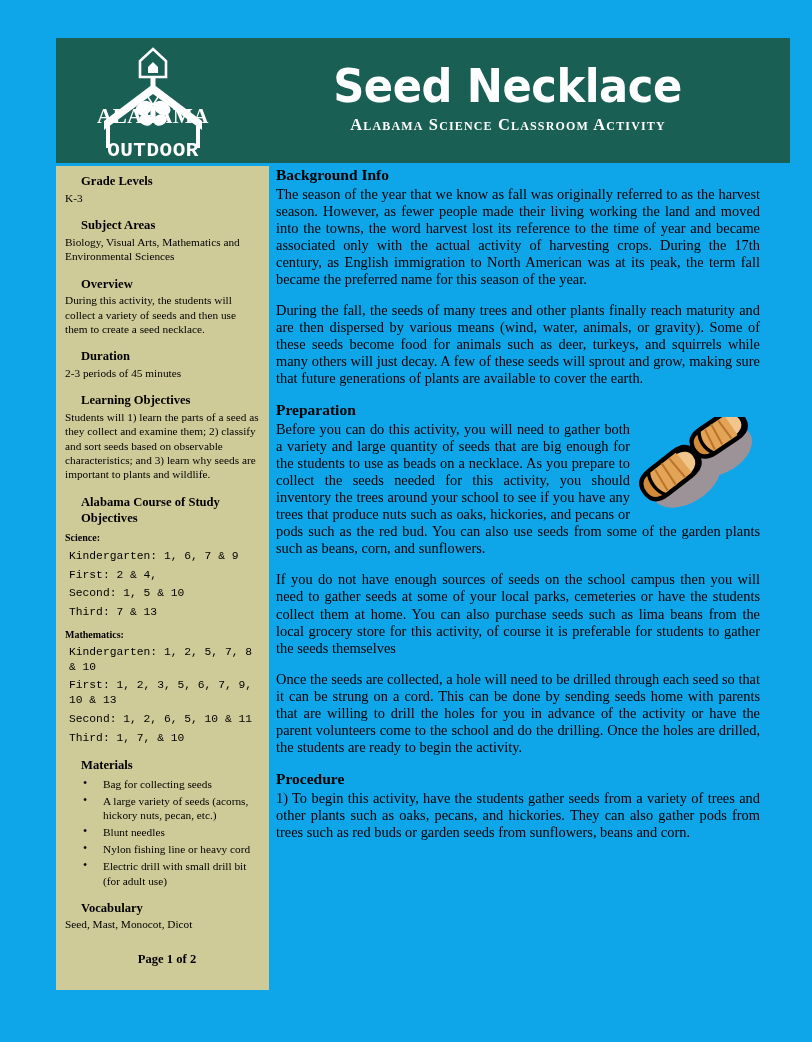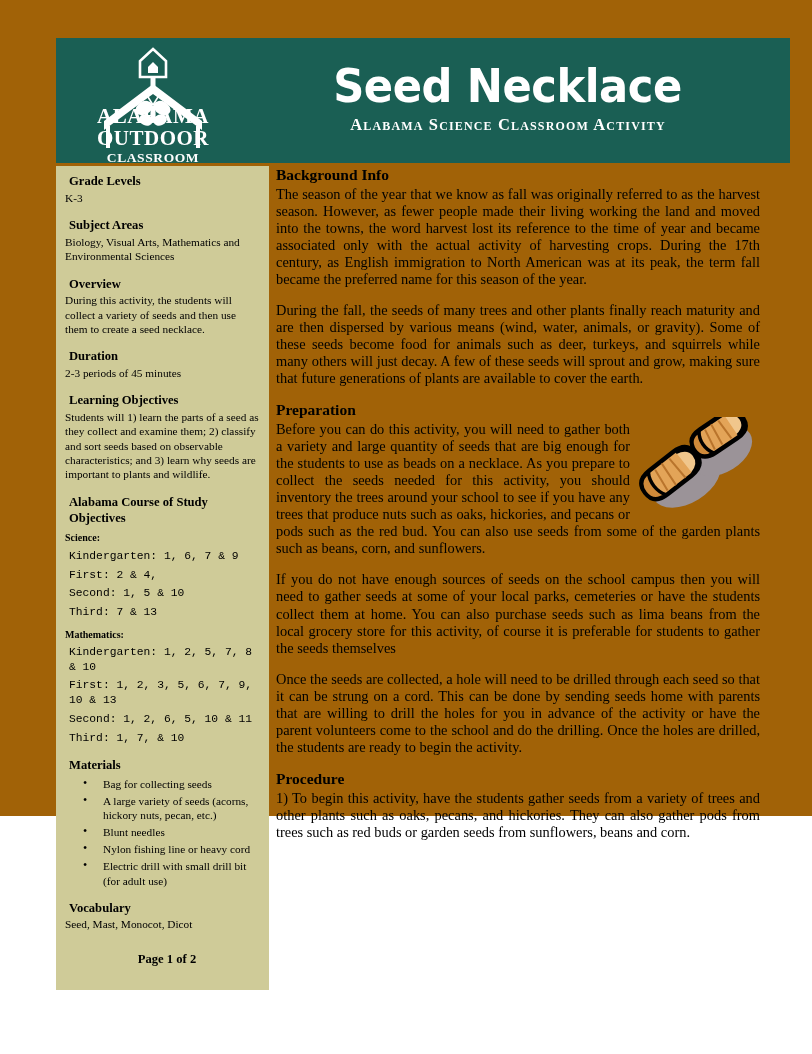--- a/index.html
+++ b/index.html
@@ -12,22 +12,22 @@
     height: 1054px;
     font-family: "Liberation Serif", serif;
     position: relative;
     overflow: hidden;
   }
 
   .page {
     position: absolute;
     left: 0; top: 0;
     width: 812px;
-    height: 816px;
-    background: #a16207;
+    height: 1042px;
+    background: #0ea5e9;
   }
 
   
   .header {
     position: absolute;
     left: 56px;
     top: 38px;
     width: 734px;
     height: 125px;
     background: #1a5f54;
@@ -89,21 +89,21 @@
     background: #cfcb98;
     box-sizing: border-box;
     padding: 8px 10px 0 9px;
     font-size: 11.3px;
     line-height: 1.26;
     color: #000000;
   }
   .sb-h {
     font-weight: bold;
     font-size: 12.6px;
-    margin: 0 0 1px 4px;
+    margin: 0 0 1px 16px;
     line-height: 1.25;
   }
   .sb-h.spaced { margin-top: 13px; }
   .sb-p {
     margin: 0;
     line-height: 1.27;
   }
   .sb-sub {
     font-weight: bold;
     font-size: 10px;
@@ -203,21 +203,21 @@
           <ellipse cx="50" cy="64" rx="9" ry="6.5" transform="rotate(-28 50 64)"></ellipse>
           <ellipse cx="68" cy="64" rx="9" ry="6.5" transform="rotate(28 68 64)"></ellipse>
           <ellipse cx="52" cy="76" rx="7" ry="5.5" transform="rotate(22 52 76)"></ellipse>
           <ellipse cx="66" cy="76" rx="7" ry="5.5" transform="rotate(-22 66 76)"></ellipse>
           <ellipse cx="59" cy="70" rx="2.6" ry="9"></ellipse>
           <path d="M59 61 L54 53 M59 61 L64 53" stroke="#ffffff" stroke-width="1.6" fill="none"></path>
         </g>
       </svg>
       <div style="position:absolute;left:0;top:62px;width:118px;text-align:center;color:#ffffff;font-family:'Liberation Serif',serif;font-weight:bold;line-height:1.0;">
         <div style="font-size:21px;letter-spacing:0.5px;">ALABAMA</div>
-        <div style="font-size:21px;letter-spacing:0.5px;margin-top:1px;">OUTDOOR</div>
+        <div style="font-size:21px;letter-spacing:0.5px;margin-top:13px;font-family:Liberation Mono, monospace;">OUTDOOR</div>
         <div style="font-size:13.5px;letter-spacing:0.6px;margin-top:2px;">CLASSROOM</div>
       </div>
     </div>
 
     <div class="header-titles">
       <div class="main-title">Seed Necklace</div>
       <div class="sub-title">Alabama Science Classroom Activity</div>
     </div>
   </div>
 

